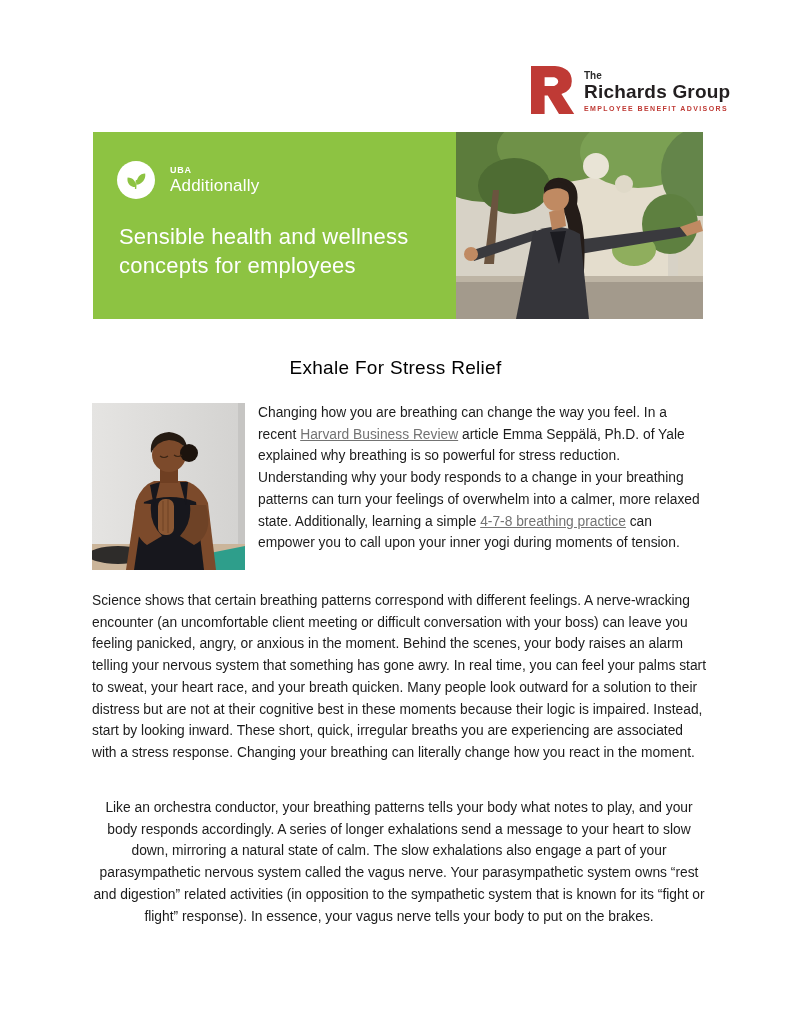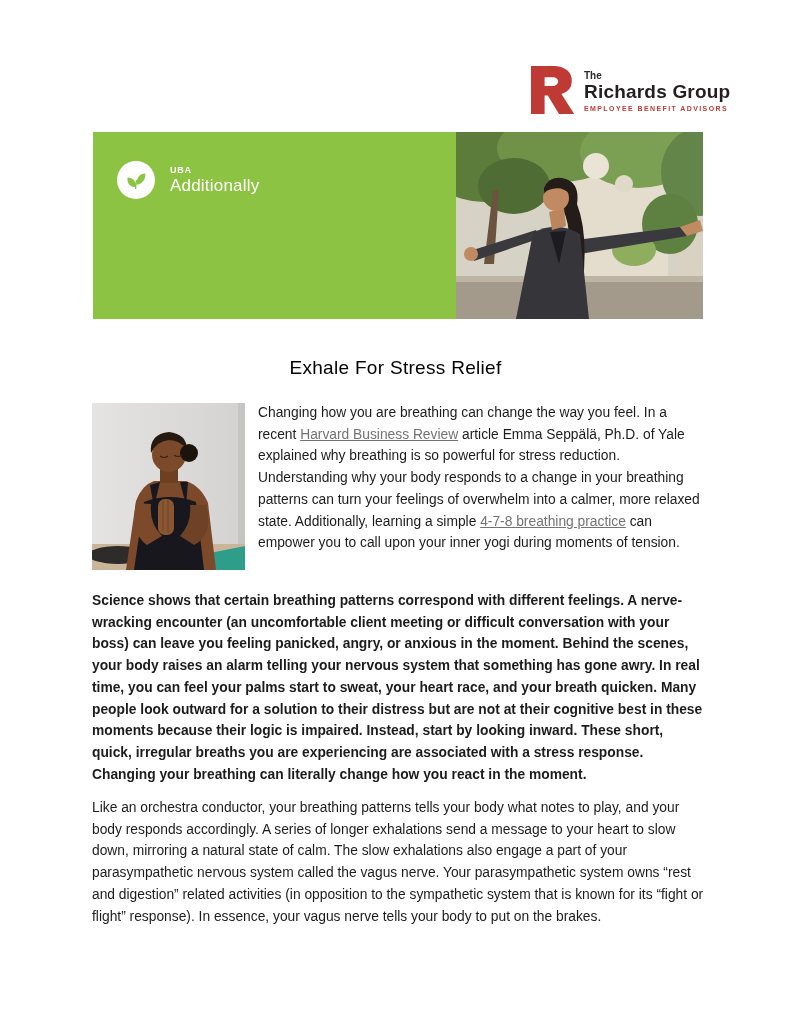--- a/index.html
+++ b/index.html
@@ -32,22 +32,22 @@
   .banner-photo svg { display:block; }
 
   
   .article-title { position:absolute; left:0; top:353px; width:791px; text-align:center;
                    font-size:19px; color:#000000; letter-spacing:0.3px; }
   .med-photo { position:absolute; left:92px; top:399px; width:153px; height:167px; }
   .med-photo svg { display:block; }
 
   .para { color:#1c1c1c; font-size:13.8px; line-height:21.7px; text-align:left; }
   .para-1 { position:absolute; left:258px; top:398px; width:446px; }
-  .para-2 { position:absolute; left:92px; top:586px; width:614px;font-weight:bold; }
-  .para-3 { position:absolute; left:92px; top:793px; width:614px; }
+  .para-2 { position:absolute; left:92px; top:586px; width:614px; }
+  .para-3 { position:absolute; left:92px; top:793px; width:614px;text-align:center; }
 
   a.doc-link { color:#737373; text-decoration:underline; cursor:pointer; }
 </style>
 </head>
 <body>
 
 <div class="page">
 
   <div class="rg-logo">
     <svg class="rg-mark" viewBox="0 0 60 64" aria-hidden="true">
@@ -68,20 +68,24 @@
           <svg width="24" height="24" viewBox="0 0 24 24" aria-hidden="true">
             <path d="M11.2 19 C5.8 19 2.6 14.6 3.6 9.4 C9.2 9.4 12.4 13.2 11.2 19 Z" fill="#8dc342"></path>
             <path d="M12.3 16.8 C12.3 9.8 15.8 5.4 21.2 5.4 C22.1 11.6 17.7 16 12.3 16.8 Z" fill="#8dc342"></path>
             <path d="M11.6 21 Q11.4 16 12.6 12" stroke="#8dc342" stroke-width="1.4" fill="none"></path>
           </svg>
         </span>
         <div class="brand-names">
           <div class="brand-small">UBA</div>
           <div class="brand-name">Additionally</div>
         </div>
+      </div>
+      <div class="banner-tagline">
+        <div>Sensible health and wellness</div>
+        <div>concepts for employees</div>
       </div>
     </div>
     <div class="banner-photo">
       <svg width="247" height="187" viewBox="0 0 247 187" preserveAspectRatio="none" aria-hidden="true">
         <rect width="247" height="187" fill="#d7d2c6"></rect>
         <rect x="112" y="42" width="100" height="105" fill="#e4ddcd"></rect>
         <rect x="222" y="55" width="25" height="95" fill="#d9d2c2"></rect>
         <ellipse cx="28" cy="28" rx="58" ry="42" fill="#5c7c3c"></ellipse>
         <ellipse cx="103" cy="16" rx="62" ry="34" fill="#6f9148"></ellipse>
         <ellipse cx="182" cy="20" rx="58" ry="36" fill="#7ba053"></ellipse>

